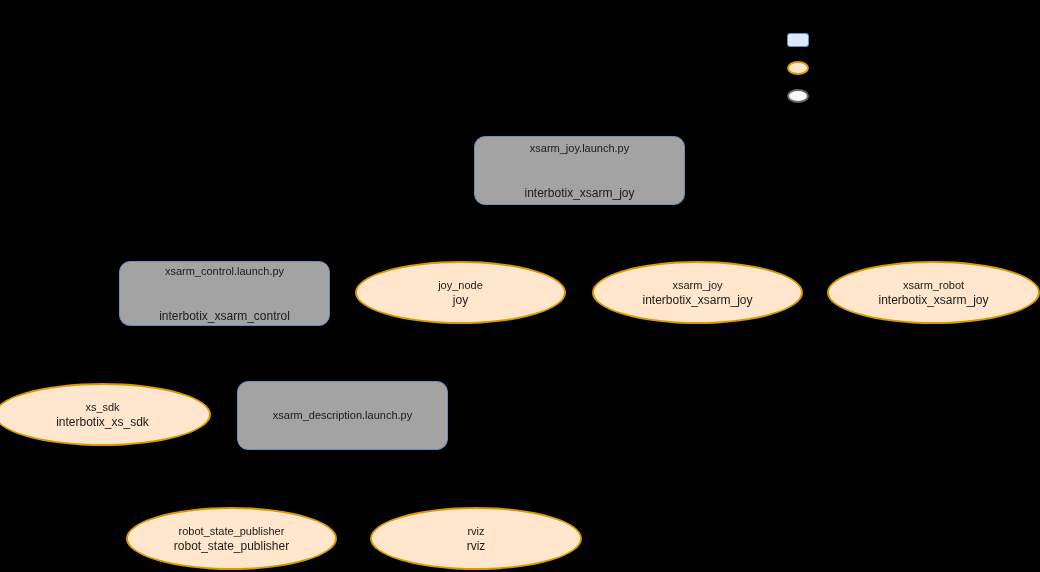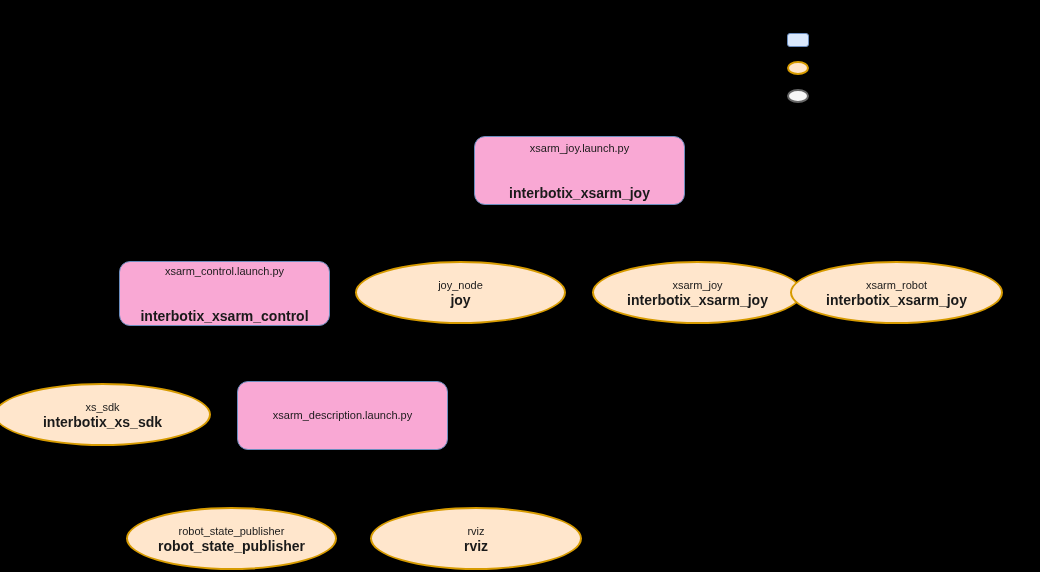--- a/index.html
+++ b/index.html
@@ -88,26 +88,26 @@
     text-align: center;
     color: #1a1a1a;
     line-height: 15px;
   }
   .node .line1 {
     font-size: 11px;
     font-weight: normal;
     white-space: nowrap;
   }
   .node .line2 {
-    font-size: 14px;
-    font-weight: bold;
+    font-size: 12px;
+    font-weight: normal;
     white-space: nowrap;
   }
   .node.launch {
-    background: #f9a8d4;
+    background: #a3a3a3;
     border: 1.7px solid #6c8ebf;
     border-radius: 11px;
     gap: 30px;
   }
   .node.nodeproc {
     background: #ffe6cc;
     border: 2.2px solid #d79b00;
     border-radius: 50%;
   }
 </style>
@@ -144,21 +144,21 @@
   <div class="node nodeproc" style="left:355px; top:261px; width:211px; height:63px;">
     <span class="line1">joy_node</span>
     <span class="line2">joy</span>
   </div>
 
   <div class="node nodeproc" style="left:592px; top:261px; width:211px; height:63px;text-align:center;">
     <span class="line1">xsarm_joy</span>
     <span class="line2">interbotix_xsarm_joy</span>
   </div>
 
-  <div class="node nodeproc" style="left:790px; top:261px; width:213px; height:63px;">
+  <div class="node nodeproc" style="left:827px; top:261px; width:213px; height:63px;">
     <span class="line1">xsarm_robot</span>
     <span class="line2">interbotix_xsarm_joy</span>
   </div>
 
   <div class="node nodeproc" style="left:-6px; top:383px; width:217px; height:63px;">
     <span class="line1">xs_sdk</span>
     <span class="line2">interbotix_xs_sdk</span>
   </div>
 
   <div class="node launch" style="left:237px; top:381px; width:211px; height:69px;">

